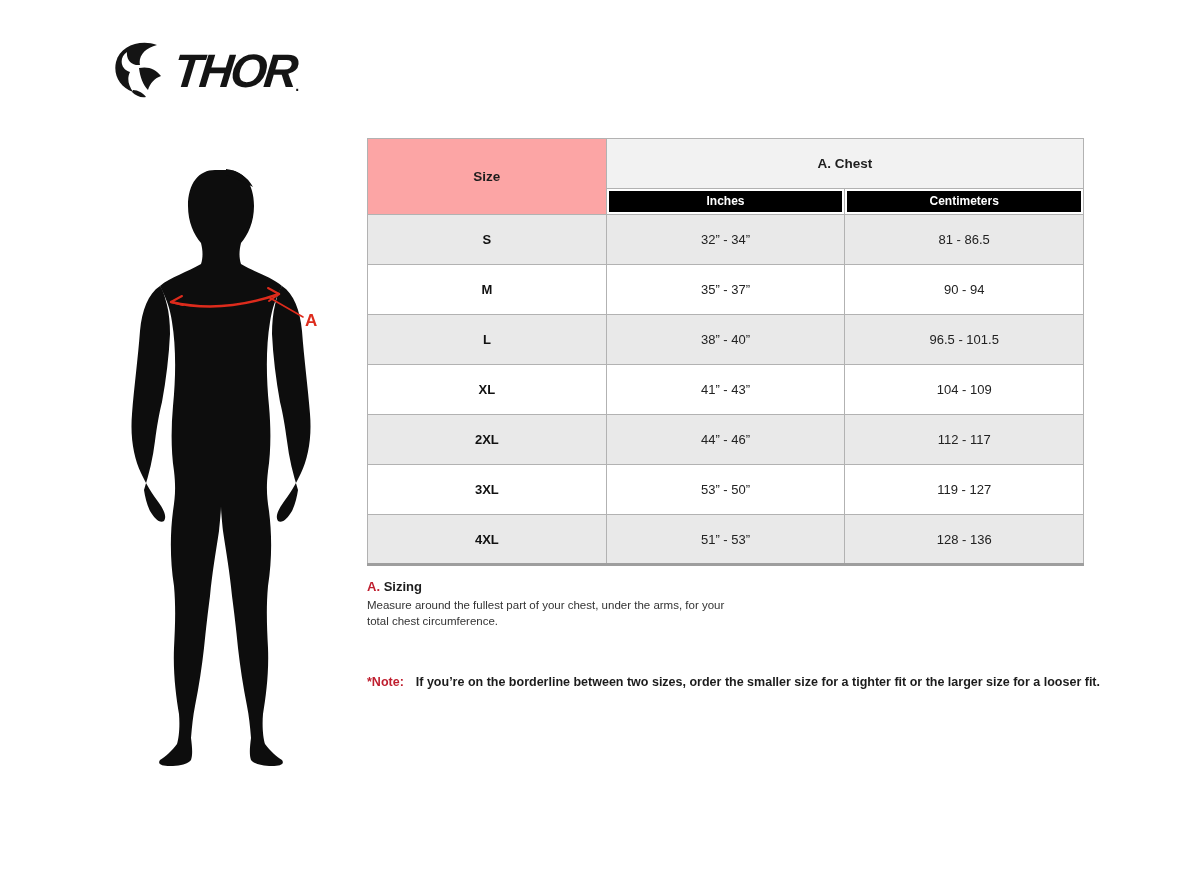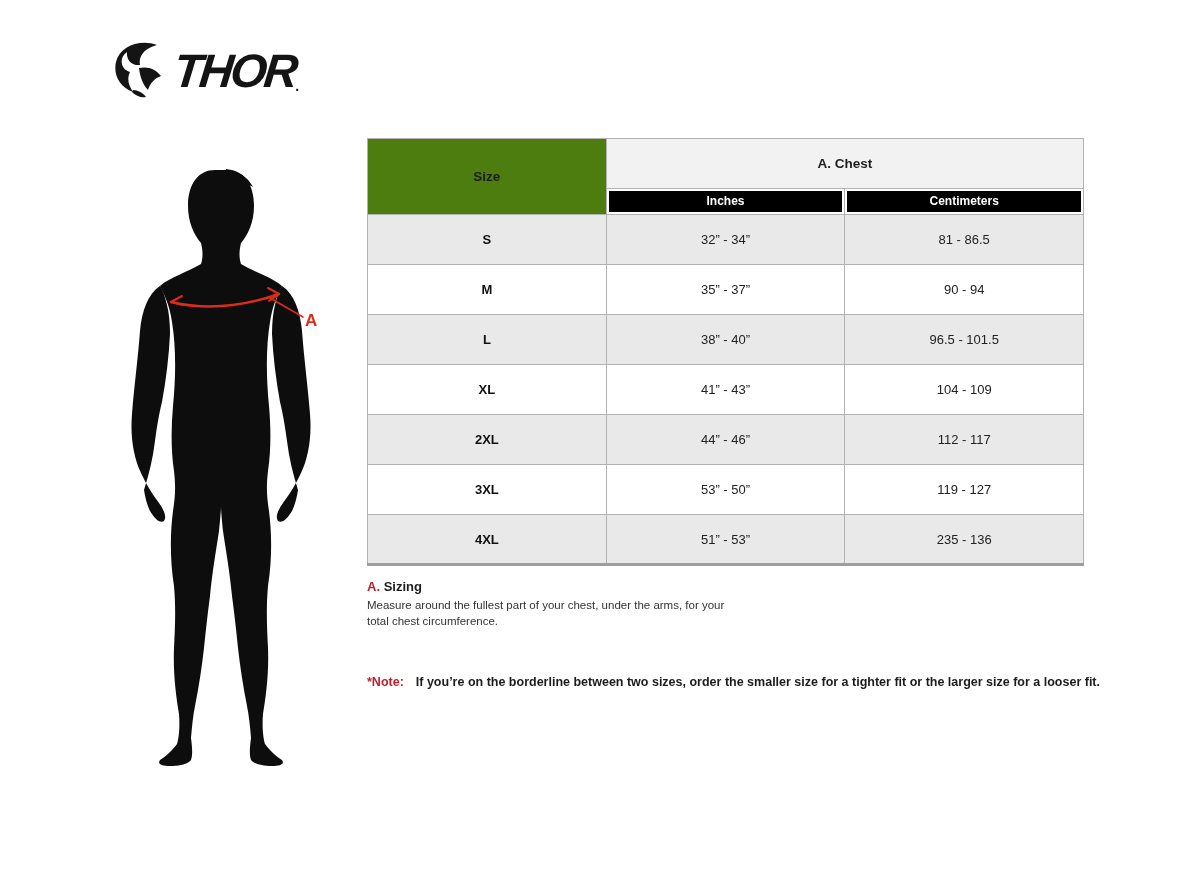--- a/index.html
+++ b/index.html
@@ -21,21 +21,21 @@
   .figure-svg { position: absolute; left: 118px; top: 166px; width: 205px; height: 602px; }
 
   
   .content { position: absolute; left: 367px; top: 138px; width: 717px; }
   .chart-title { margin: 0 0 15px 0; font-size: 17px; line-height: 22px; font-weight: bold; color: #1a1a1a; }
 
   table.size-table { width: 717px; border-collapse: collapse; table-layout: fixed;
     border: 1px solid #9e9e9e; border-bottom-width: 3px; }
   .size-table th, .size-table td { border: 1px solid #b2b2b2; text-align: center; vertical-align: middle;
     font-size: 13px; color: #222222; }
-  th.size-h { background: #4d7c0f; font-weight: bold; font-size: 13.5px; color: #1d1d1d; }
+  th.size-h { background: #fca5a5; font-weight: bold; font-size: 13.5px; color: #1d1d1d; }
   th.chest-h { background: #f2f2f2; font-weight: bold; font-size: 13.5px; color: #1d1d1d; height: 50px; }
   tr.units-row th { background: #ffffff; padding: 2px; height: 22px; }
   .unit-bar { background: #000000; color: #ffffff; font-weight: bold; font-size: 12px; line-height: 21px; }
   tr.data-row td { height: 50px; }
   tr.data-row td.size-cell { font-weight: bold; color: #111111; }
   tr.row-shaded { background: #e9e9e9; }
   tr.row-plain { background: #ffffff; }
 
   .how-title { margin: 34px 0 0 0; font-size: 17px; line-height: 22px; font-weight: bold; color: #1a1a1a; }
   .measure-item { margin-top: 13px; }
@@ -197,21 +197,21 @@
           <td>112 - 117</td>
         </tr>
         <tr class="data-row row-plain">
           <td class="size-cell">3XL</td>
           <td>53” - 50”</td>
           <td>119 - 127</td>
         </tr>
         <tr class="data-row row-shaded">
           <td class="size-cell">4XL</td>
           <td>51” - 53”</td>
-          <td>235 - 136</td>
+          <td>128 - 136</td>
         </tr>
       </tbody>
     </table>
 
 
     <div class="measure-item">
       <div class="measure-name">
         <span class="red">A.</span>
         <span>Sizing</span>
       </div>

